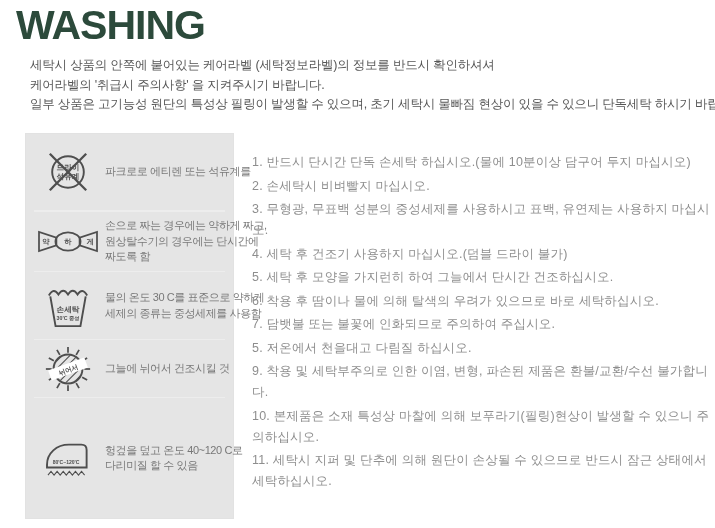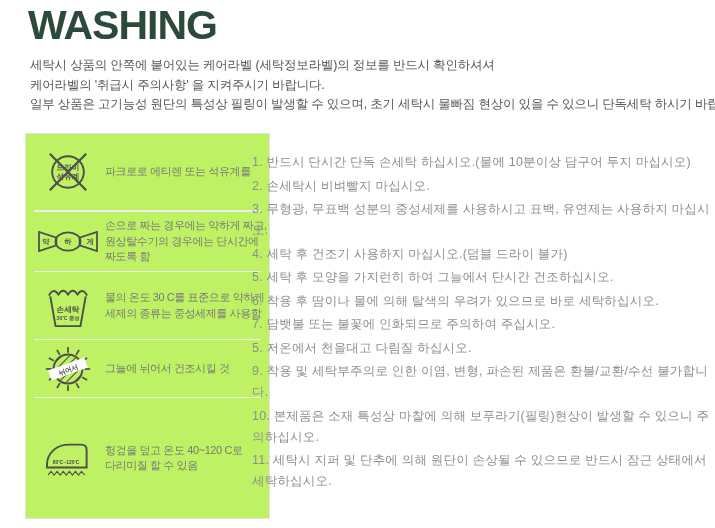--- a/index.html
+++ b/index.html
@@ -2,32 +2,32 @@
 <html><head>
 <meta charset="utf-8">
 <style>
   * { margin:0; padding:0; box-sizing:border-box; }
   html,body { background:#ffffff; }
   body {
     width:715px; height:528px; position:relative; overflow:hidden;
     font-family:"Liberation Sans","DejaVu Sans",sans-serif;
   }
   .page-title {
-    position:absolute; left:28px; top:2px;
+    position:absolute; left:16px; top:2px;
     font-size:41px; font-weight:800; letter-spacing:-1px;
     color:#2c4a3b;
   }
   .intro {
     position:absolute; left:30px; top:56px;
     font-size:12.5px; line-height:19.5px; color:#555555; letter-spacing:-0.2px;
     white-space:nowrap;
   }
   .care-panel {
-    position:absolute; left:25px; top:133px; width:245px; height:386px;
-    border:1px solid #e2e2e2; background:#bef264;
+    position:absolute; left:25px; top:133px; width:209px; height:386px;
+    border:1px solid #e2e2e2; background:#e5e5e5;
     display:flex; flex-direction:column;
   }
   .care-row { display:flex; align-items:center; padding-left:5px; }
   .care-row.r1 { height:76px; }
   .care-row.r2 { height:57px; }
   .care-row.r3 { height:59px; }
   .care-row.r4 { height:67px; }
   .care-row.r5 { height:57px; }
   .care-row.r6 { flex:1; }
   .hr { height:1px; background:#ededed; margin:0 8px; flex:none; }

